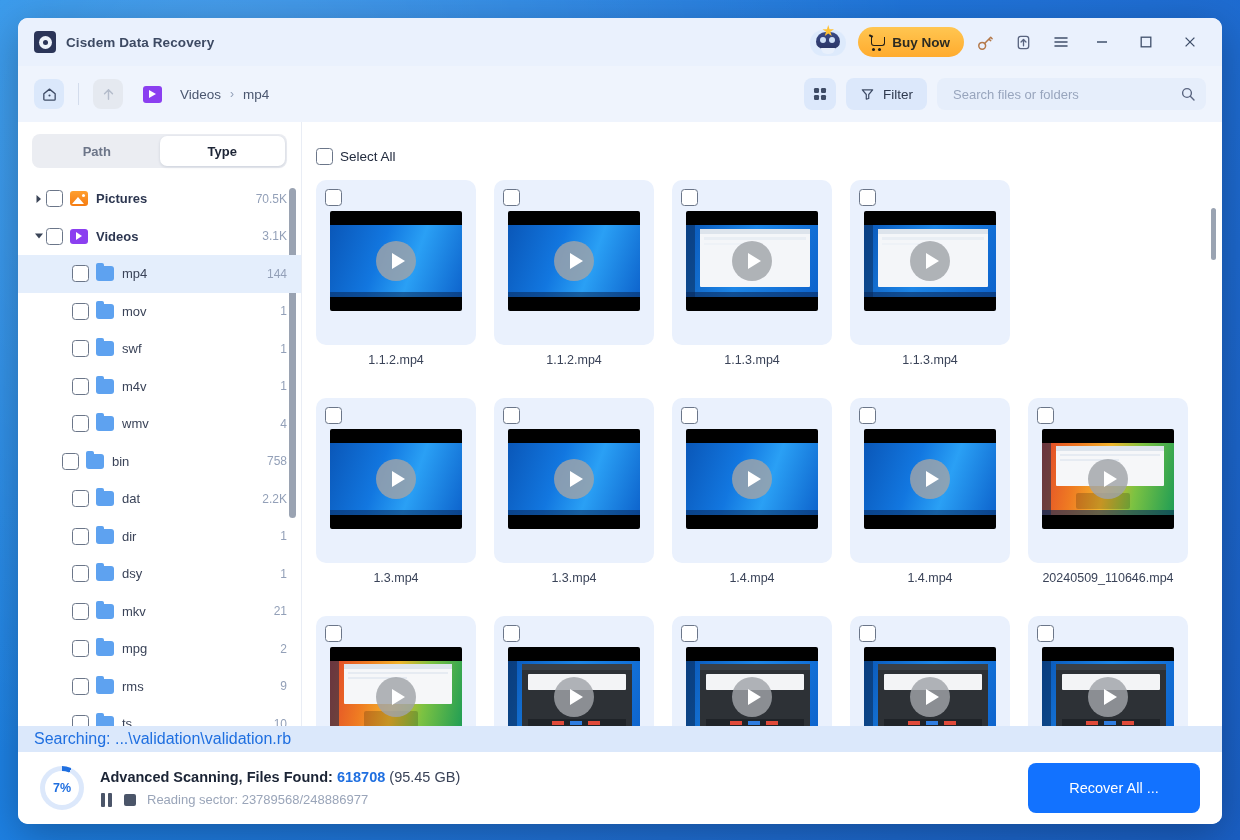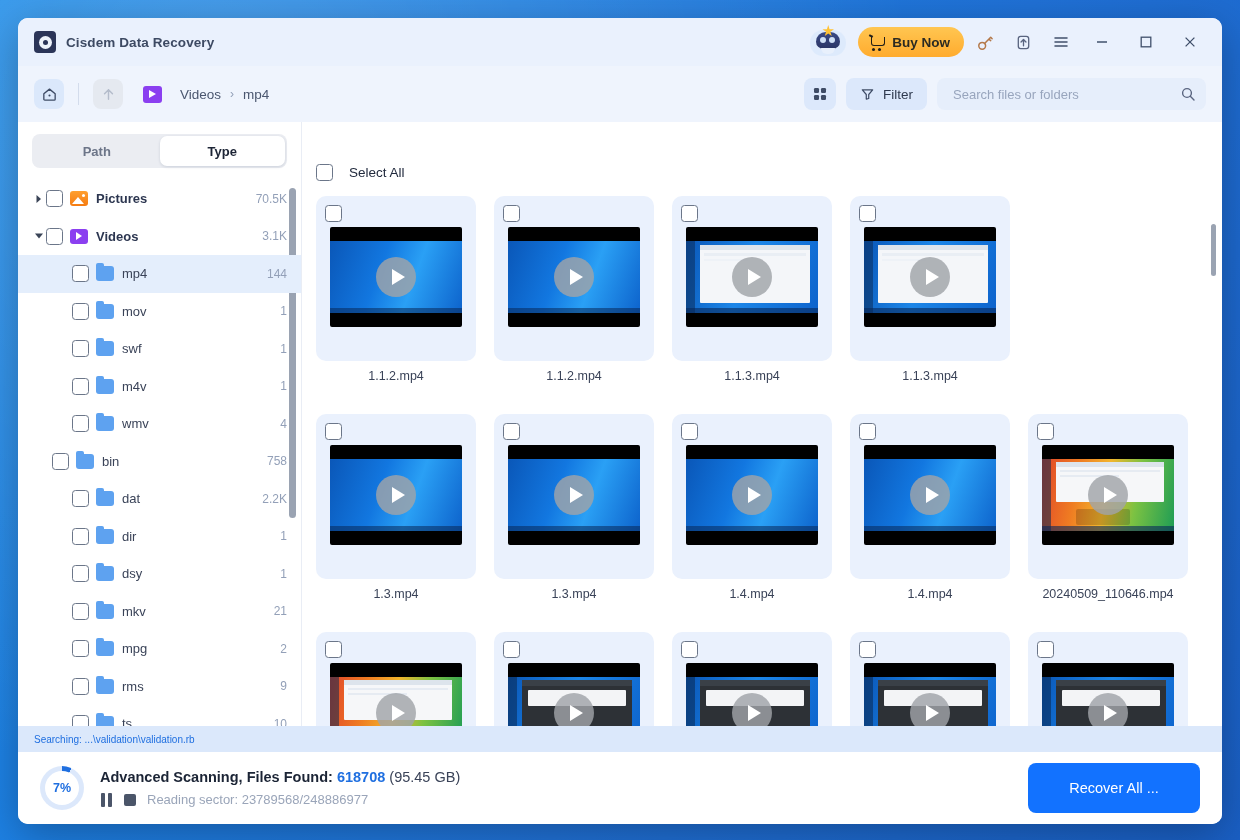--- a/index.html
+++ b/index.html
@@ -114,42 +114,42 @@
   .ficon.fold{background:#5ea2f0;border-radius:1px 3px 3px 3px;}
   .ficon.fold:before{content:"";position:absolute;left:0;top:-3px;width:8px;height:4px;border-radius:2px 2px 0 0;background:#5ea2f0;}
   .tname{font-size:13px;color:#2c3650;font-weight:600;flex:1;}
   .trow.child .tname{font-weight:400;color:#3a4358;}
   .tcount{font-size:12px;color:#93a0b8;}
   .sb-track{position:absolute;right:5px;top:8px;width:7px;bottom:8px;}
   .sb-thumb{position:absolute;right:0;width:7px;border-radius:4px;background:#9aa3b2;}
 
   
   .gridpane{flex:1;display:flex;flex-direction:column;min-width:0;position:relative;background:#fff;}
-  .selall{height:38px;display:flex;align-items:center;gap:9px;padding:26px 0 0 14px;flex:0 0 48px;}
+  .selall{height:38px;display:flex;align-items:center;padding:10px 0 0 14px;flex:0 0 48px;}
   .selall .lab{font-size:13.5px;color:#222b3e;}
   .grid{flex:1;overflow:hidden;padding:0 14px 0 14px;display:flex;flex-wrap:wrap;gap:20px 18px;
     align-content:flex-start;position:relative;}
   .card{width:160px;height:165px;background:#eaf1fd;border-radius:10px;position:relative;flex:0 0 160px;}
   .card .ccb{position:absolute;left:9px;top:9px;width:15px;height:15px;border:1.6px solid #6b7689;
     border-radius:3.5px;background:#fff;cursor:pointer;}
   .thumb{position:absolute;left:14px;top:31px;width:132px;height:100px;background:#000;border-radius:2px;
     overflow:hidden;}
   .thumb .inner{position:absolute;left:0;right:0;top:14px;height:72px;}
   .play{position:absolute;left:50%;top:50%;transform:translate(-50%,-50%);width:40px;height:40px;
     border-radius:50%;background:rgba(160,163,168,.82);display:flex;align-items:center;justify-content:center;}
   .play:after{content:"";border-left:13px solid #fff;border-top:8px solid transparent;
     border-bottom:8px solid transparent;margin-left:4px;}
   .card .fname{position:absolute;left:0;right:0;bottom:-22px;text-align:center;font-size:12.5px;color:#3a4358;
     white-space:nowrap;overflow:hidden;text-overflow:ellipsis;}
   .row-wrap{display:flex;gap:18px;margin-bottom:33px;}
   .gsb{position:absolute;right:6px;width:5px;border-radius:3px;background:#9aa3b2;}
 
   
   .statusline{height:26px;flex:0 0 26px;background:#dbe8fb;display:flex;align-items:center;padding:0 16px;}
-  .statusline span{font-size:10px;color:#1f6fe0;}
+  .statusline span{font-size:16px;color:#1f6fe0;}
   .footer{height:72px;flex:0 0 72px;background:#fff;display:flex;align-items:center;padding:0 22px;gap:16px;}
   .ring{width:44px;height:44px;border-radius:50%;flex:0 0 44px;position:relative;
     background:conic-gradient(#1f6fe0 0 7%, #dce8fb 7% 100%);}
   .ring:after{content:"";position:absolute;left:5px;top:5px;right:5px;bottom:5px;border-radius:50%;background:#fff;}
   .ring span{position:absolute;inset:0;display:flex;align-items:center;justify-content:center;
     font-size:12.5px;color:#1f6fe0;font-weight:600;z-index:2;}
   .fcol{display:flex;flex-direction:column;gap:7px;}
   .fl1{font-size:14.5px;color:#1b2435;font-weight:700;}
   .fl1 b{color:#1f6fe0;font-weight:700;}
   .fl1 .gb{color:#3a4358;font-weight:400;}
@@ -340,21 +340,21 @@
             <span class="tname">m4v</span>
             <span class="tcount">1</span>
           </div>
           <div class="trow child" style="padding-left: 40px;">
             <span class="caret empty"></span>
             <span class="cbox"></span>
             <span class="ficon fold"></span>
             <span class="tname">wmv</span>
             <span class="tcount">4</span>
           </div>
-          <div class="trow child" style="padding-left: 20px; justify-content: flex-end;">
+          <div class="trow child" style="padding-left: 30px; justify-content: flex-end;">
             <span class="caret empty"></span>
             <span class="cbox"></span>
             <span class="ficon fold"></span>
             <span class="tname">bin</span>
             <span class="tcount">758</span>
           </div>
           <div class="trow child" style="padding-left: 40px;">
             <span class="caret empty"></span>
             <span class="cbox"></span>
             <span class="ficon fold"></span>

